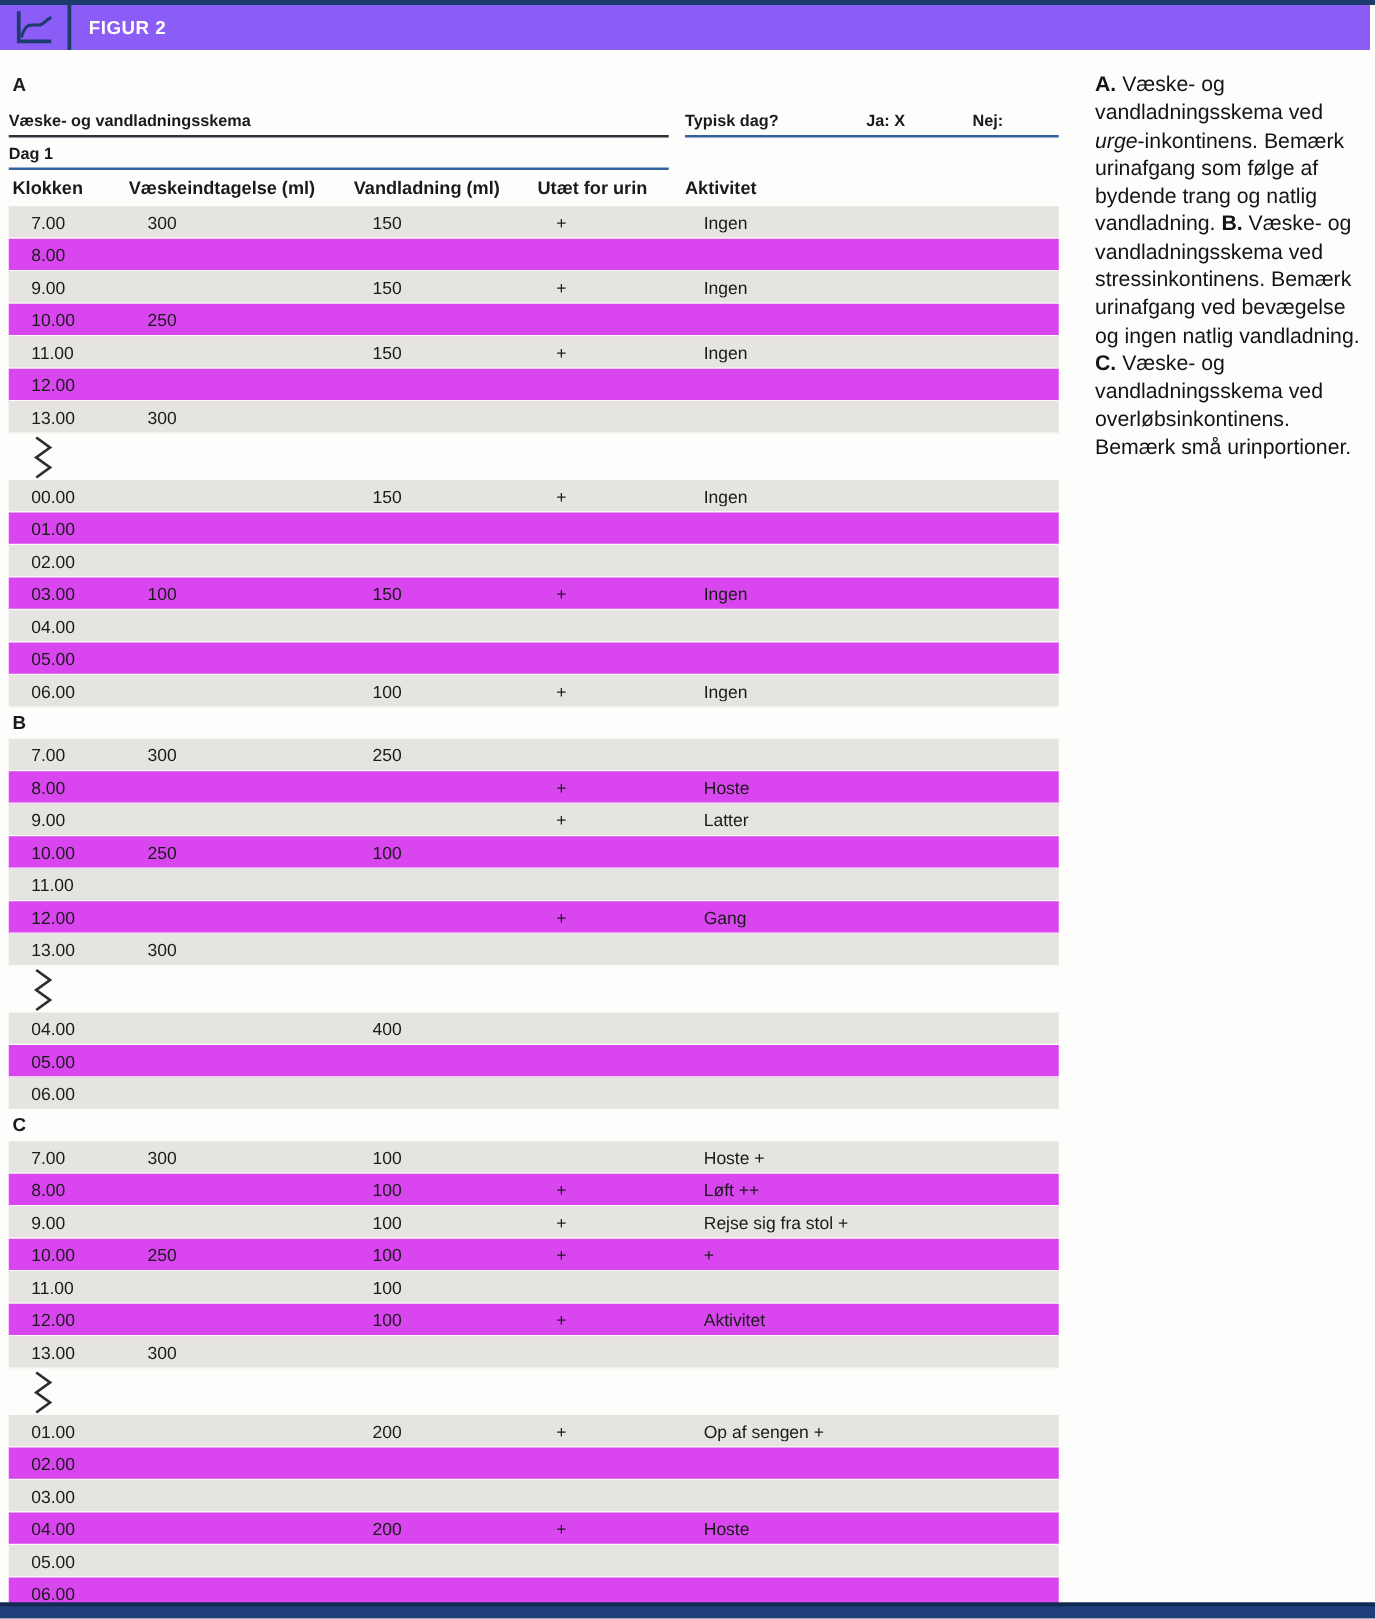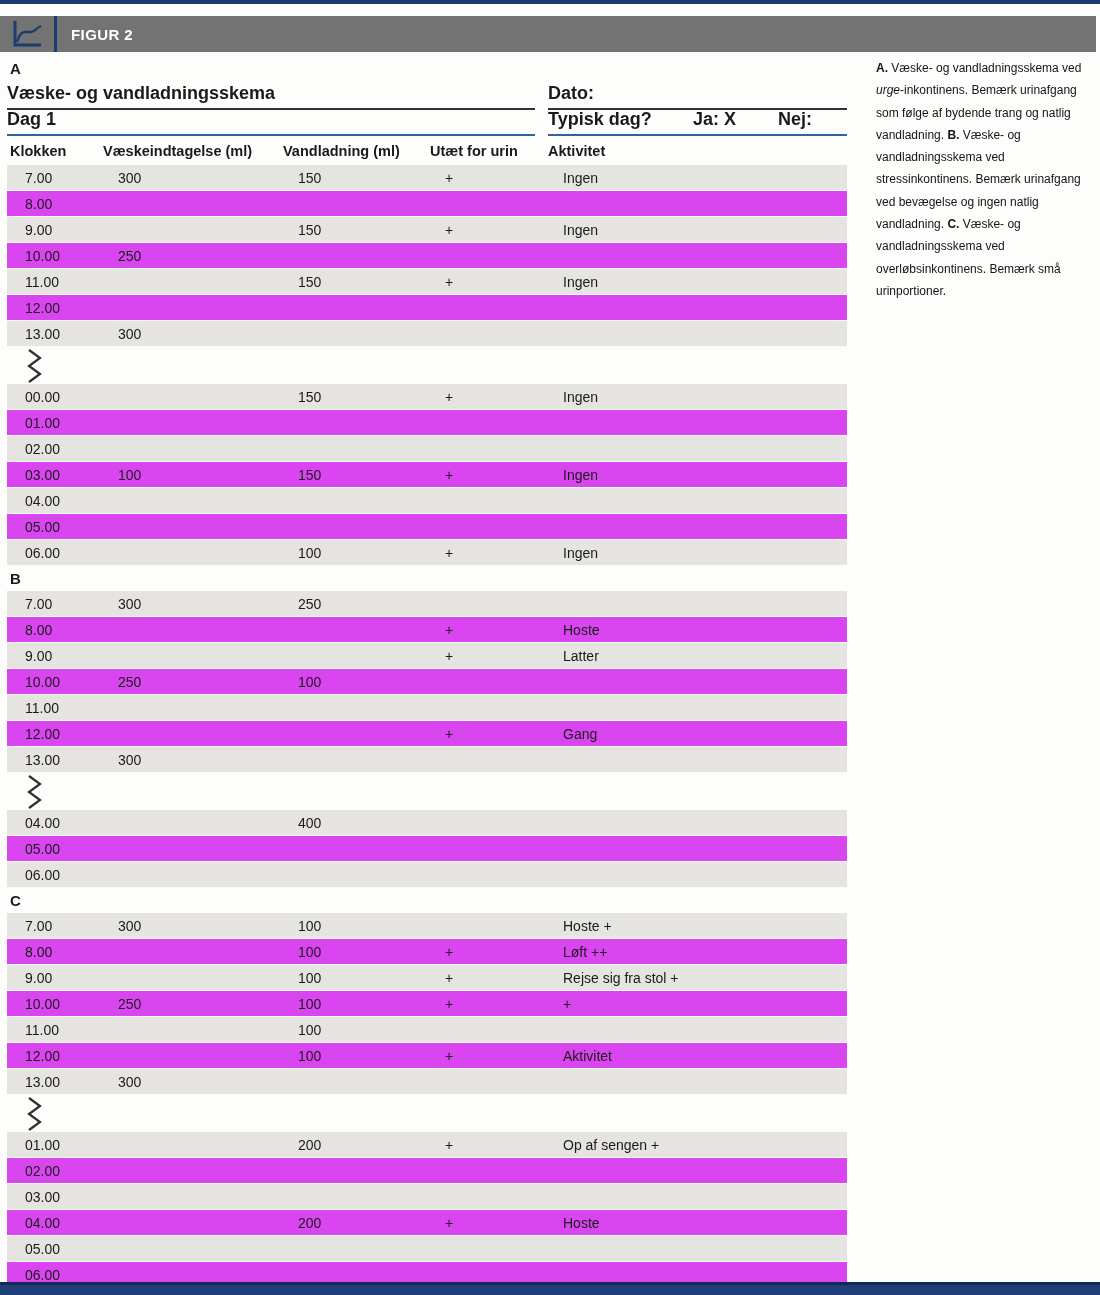--- a/index.html
+++ b/index.html
@@ -1,34 +1,34 @@
 <!DOCTYPE html>
 <html><head>
 <meta charset="utf-8">
 <style>
   html,body{margin:0;padding:0;background:#fff;}
   .page{position:relative;width:1100px;height:1295px;background:#fdfdfc;overflow:hidden;
         font-family:"Liberation Sans",sans-serif;color:#1a1a1a;}
 
   
   .top-strip{position:absolute;top:0;left:0;right:0;height:4px;background:#1d3c6e;}
-  .figure-bar{position:absolute;top:16px;left:0;right:4px;height:36px;background:#737373;
+  .figure-bar{position:absolute;top:4px;left:0;right:4px;height:36px;background:#8b5cf6;
               display:flex;align-items:center;}
   .icon-wrap{width:54px;height:36px;display:flex;align-items:center;justify-content:center;}
   .bar-sep{width:3px;height:36px;background:#1d3c6e;}
   .figure-label{margin-left:14px;color:#fff;font-weight:bold;font-size:15px;letter-spacing:.4px;}
 
   
   .table-col{position:absolute;left:7px;top:40px;width:840px;}
   .panel-label{height:18px;margin:20px 0 6px 3px;font-weight:bold;font-size:15px;}
   .form-head{display:flex;}
   .fh-left{width:528px;}
   .fh-right{width:299px;margin-left:13px;}
   .fh-row{height:26px;display:flex;align-items:flex-end;padding-bottom:4px;box-sizing:border-box;
-          font-weight:bold;font-size:18px;position:relative;}
+          font-weight:bold;font-size:13px;position:relative;}
   .rule-dark{border-bottom:2px solid #303239;}
   .rule-blue{border-bottom:2px solid #33639f;}
   .pos-ja{position:absolute;left:145px;bottom:4px;}
   .pos-nej{position:absolute;left:230px;bottom:4px;}
 
   .col-head{display:flex;height:29px;align-items:flex-end;padding:0 0 6px 3px;box-sizing:border-box;
             font-weight:bold;font-size:14.5px;}
   .col-head .cell{overflow:visible;}
 
   .row{display:flex;height:26px;box-sizing:border-box;padding-left:18px;align-items:center;
@@ -39,21 +39,21 @@
   .section-label{height:25px;display:flex;align-items:center;padding-left:3px;
                  font-weight:bold;font-size:15px;}
   .cell{overflow:hidden;white-space:nowrap;}
   .c1{width:93px;}
   .c2{width:180px;}
   .c3{width:147px;}
   .c4{width:114px;}
   .c5{flex:1;padding-left:4px;}
 
   
-  .sidebar{position:absolute;left:876px;top:57px;width:221px;font-size:12px;
+  .sidebar{position:absolute;left:876px;top:57px;width:221px;font-size:17px;
            line-height:22.3px;color:#141414;}
 
   
   .bottom-bar{position:absolute;left:0;right:0;bottom:0;height:13px;background:#1d3e79;
               border-top:3px solid #122a52;box-sizing:border-box;}
 </style>
 </head>
 <body>
 
 <div class="page">
@@ -78,23 +78,20 @@
     <div class="form-head">
       <div class="fh-left">
         <div class="fh-row rule-dark">
           <span>Væske- og vandladningsskema</span>
         </div>
         <div class="fh-row rule-blue">
           <span>Dag 1</span>
         </div>
       </div>
       <div class="fh-right">
-        <div class="fh-row rule-dark">
-          <span>Dato:</span>
-        </div>
         <div class="fh-row rule-blue">
           <span>Typisk dag?</span>
           <span class="pos-ja">Ja: X</span>
           <span class="pos-nej">Nej:</span>
         </div>
       </div>
     </div>
 
     <div class="col-head">
       <span class="cell c1">Klokken</span>

